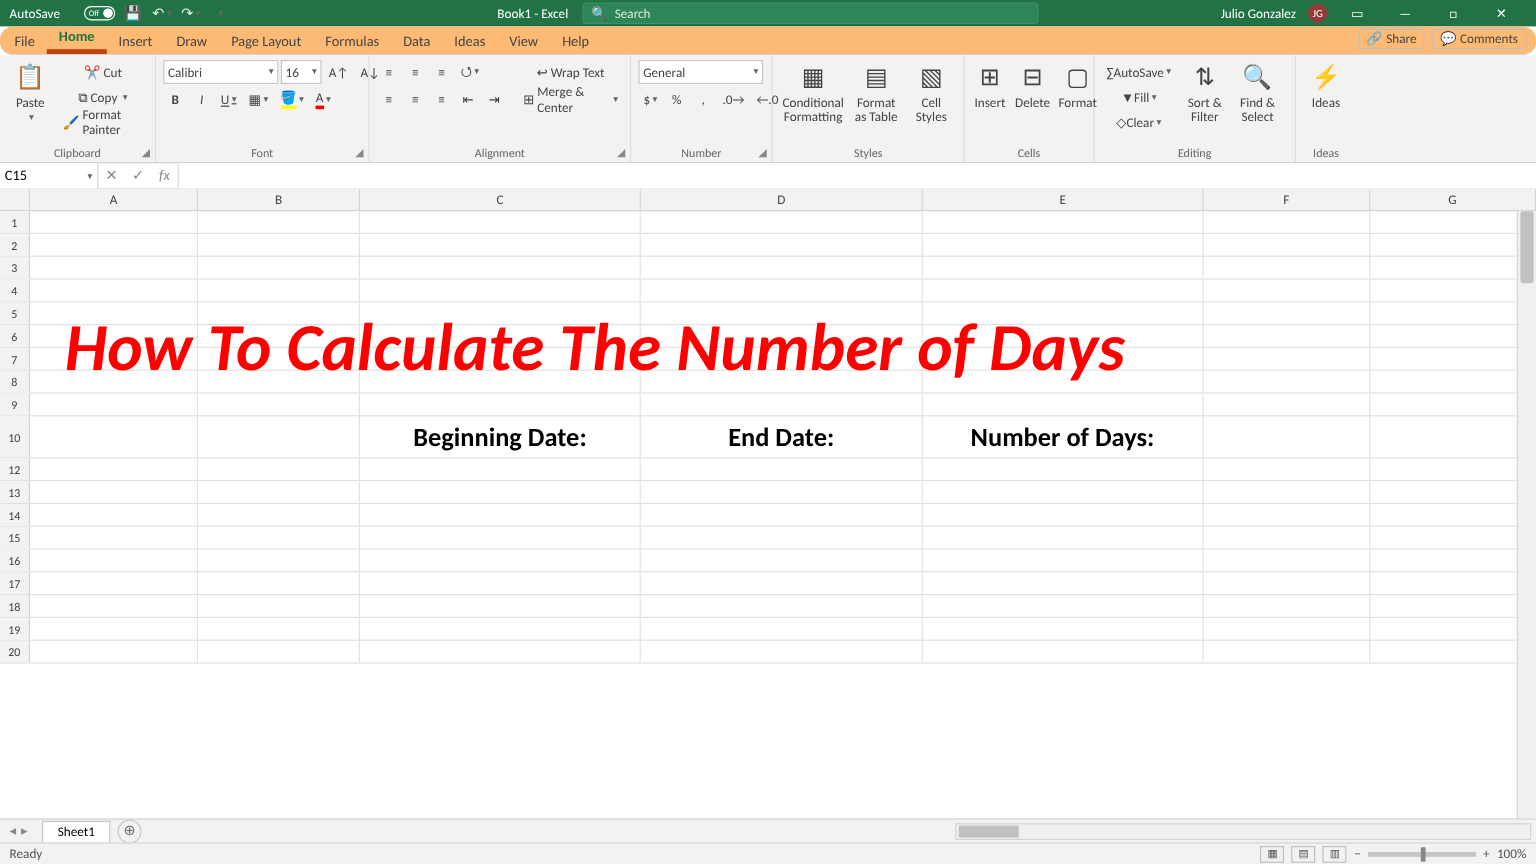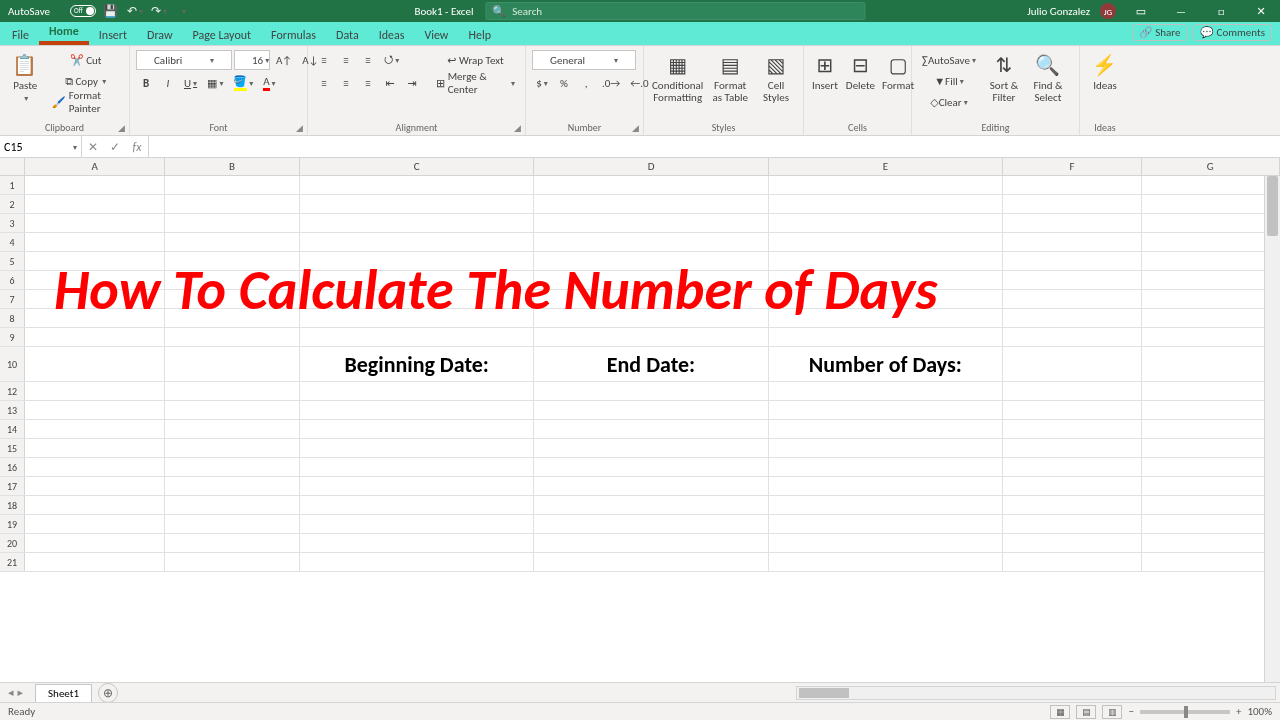--- a/index.html
+++ b/index.html
@@ -8,43 +8,43 @@
 
 .title-bar { height: 22px; background: #217346; color: #fff; display: flex; align-items: center; font-size: 11px; position: relative; }
 .tb-left { display: flex; align-items: center; gap: 6px; padding-left: 8px; }
 .autosave { display: flex; align-items: center; gap: 20px; font-size: 11px; }
 .toggle { width: 26px; height: 12px; border: 1px solid #fff; border-radius: 8px; position: relative; }
 .toggle::after { content: ""; position: absolute; right: 1px; top: 1px; width: 8px; height: 8px; background: #fff; border-radius: 50%; }
 .qat-btn { width: 18px; height: 18px; display: flex; align-items: center; justify-content: center; opacity: .9; font-size: 12px; }
 .center-title { position: absolute; left: 50%; transform: translateX(-50%); display: flex; align-items: center; gap: 12px; }
 .doc-title { font-size: 11px; }
 .search-box { width: 380px; height: 18px; background: #2f855a; border: 1px solid #3a9068; border-radius: 2px; color: #d9e8df; font-size: 11px; display: flex; align-items: center; padding: 0 6px; gap: 6px; }
-.tb-right { margin-left: auto; display: flex; align-items: center; gap: 10px; padding-right: 4px; }
+.tb-right { margin-left: auto; display: flex; align-items: center; gap: 10px; padding-right: 14px; }
 .win-btn { width: 30px; height: 22px; display: flex; align-items: center; justify-content: center; font-size: 11px; }
 .user-circle { width: 16px; height: 16px; border-radius: 50%; background: #913a3a; font-size: 9px; display: flex; align-items: center; justify-content: center; }
 
 
-.tabs { height: 24px; background: #5eead4; border-bottom: 1px solid #d4d4d4; display: flex; align-items: flex-end; font-size: 12px; padding: 0 2px; position: relative; }
+.tabs { height: 24px; background: #fdba74; border-bottom: 1px solid #d4d4d4; display: flex; align-items: flex-end; font-size: 12px; padding: 0 2px; position: relative; border-radius: 11px; }
 .tab { padding: 4px 10px 3px; color: #444; cursor: default; }
 .tab.active { color: #217346; border-bottom: 4px solid #c2410c; font-weight: 600; }
 .tabs-right { position: absolute; right: 8px; top: 2px; display: flex; gap: 6px; font-size: 11px; }
 .tabs-right .pill { border: 1px solid #c0c0c0; border-radius: 3px; padding: 1px 6px; color: #444; }
 
 
 .ribbon { height: 90px; background: #f3f2f1; border-bottom: 1px solid #d4d4d4; display: flex; font-size: 11px; color: #444; }
 .group { border-right: 1px solid #e1dfdd; padding: 2px 6px 0; display: flex; flex-direction: column; justify-content: space-between; position: relative; }
 .group-label { text-align: center; font-size: 10px; color: #666; padding: 1px 0; }
 .group-label .launcher { position: absolute; right: 4px; bottom: 2px; font-size: 9px; color: #888; }
 .group-body { flex: 1; display: flex; align-items: flex-start; gap: 4px; padding-top: 2px; }
 .vstack { display: flex; flex-direction: column; gap: 1px; }
 .hstack { display: flex; align-items: center; gap: 2px; }
 .rbtn { height: 20px; min-width: 20px; padding: 0 3px; display: flex; align-items: center; justify-content: center; border: 1px solid transparent; }
 .rbtn-lg { width: 46px; display: flex; flex-direction: column; align-items: center; justify-content: center; text-align: center; gap: 2px; padding: 2px 2px 0; line-height: 1.1; }
 .rbtn-lg .ic { font-size: 20px; height: 26px; display: flex; align-items: center; }
-.combo { height: 20px; border: 1px solid #c8c6c4; background: #fff; font-size: 11px; display: flex; align-items: center; padding: 0 17px; justify-content: space-between; }
+.combo { height: 20px; border: 1px solid #c8c6c4; background: #fff; font-size: 11px; display: flex; align-items: center; padding: 0 3px; justify-content: space-between; }
 .dd { font-size: 8px; color: #666; padding-left: 2px; }
 .txt { font-size: 11px; }
 .collapse-caret { position: absolute; right: 6px; bottom: 2px; font-size: 10px; color: #666; }
 
 
 .fx-row { height: 22px; border-bottom: 1px solid #d4d4d4; display: flex; align-items: stretch; font-size: 12px; }
 .name-box { width: 82px; border-right: 1px solid #d4d4d4; display: flex; align-items: center; padding: 0 4px; justify-content: space-between; background: #fff; }
 .fx-btns { display: flex; align-items: center; border-right: 1px solid #d4d4d4; }
 .fx-btns span { width: 22px; text-align: center; color: #888; font-size: 12px; }
 .fx-input { flex: 1; background: #fff; }
@@ -515,30 +515,20 @@
       <div class="row">
         <div class="rh">20</div>
         <div class="cell colA"></div>
         <div class="cell colB"></div>
         <div class="cell colC"></div>
         <div class="cell colD"></div>
         <div class="cell colE"></div>
         <div class="cell colF"></div>
         <div class="cell colG"></div>
       </div>
-      <div class="row">
-        <div class="rh">21</div>
-        <div class="cell colA"></div>
-        <div class="cell colB"></div>
-        <div class="cell colC"></div>
-        <div class="cell colD"></div>
-        <div class="cell colE"></div>
-        <div class="cell colF"></div>
-        <div class="cell colG"></div>
-      </div>
     </div>
   <div class="vscroll">
       <div class="vscroll-thumb"></div>
     </div>
 </div>
 
 <div class="sheet-bar">
   <div class="sheet-nav">
     <span>◂</span>
     <span>▸</span>

